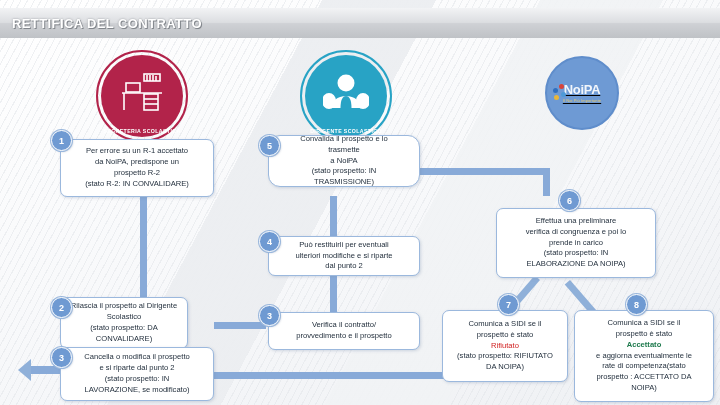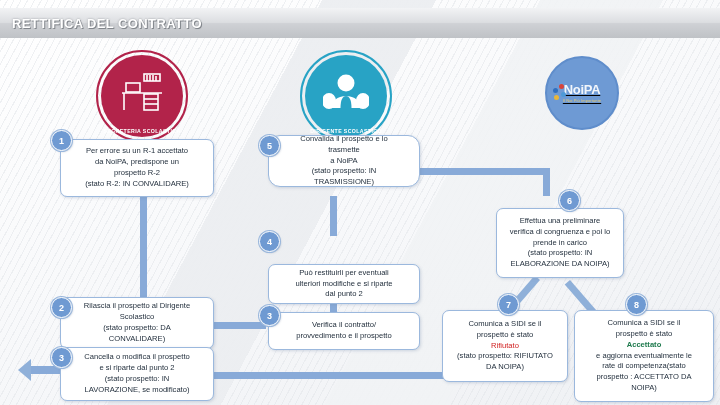--- a/index.html
+++ b/index.html
@@ -173,21 +173,21 @@
   <div class="box" style="left:60px;top:139px;width:154px;height:58px;">
     <span class="txt">
       <span>Per errore su un R-1 accettato</span><br>
       <span>da NoiPA, predispone un</span><br>
       <span>prospetto R-2</span><br>
       <span>(stato R-2: IN CONVALIDARE)</span>
     </span>
   </div>
 
   <div class="num" style="left:51px;top:297px;">2</div>
-  <div class="box" style="left:60px;top:297px;width:154px;height:52px;">
+  <div class="box" style="left:60px;top:297px;width:128px;height:52px;">
     <span class="txt">
       <span>Rilascia il prospetto al Dirigente</span><br>
       <span>Scolastico</span><br>
       <span>(stato prospetto: DA</span><br>
       <span>CONVALIDARE)</span>
     </span>
   </div>
 
   <div class="num" style="left:51px;top:347px;">3</div>
   <div class="box" style="left:60px;top:347px;width:154px;height:54px;">
@@ -201,41 +201,41 @@
 
   <div class="num" style="left:259px;top:305px;">3</div>
   <div class="box" style="left:268px;top:312px;width:152px;height:38px;">
     <span class="txt">
       <span>Verifica il contratto/</span><br>
       <span>provvedimento e il prospetto</span>
     </span>
   </div>
 
   <div class="num" style="left:259px;top:231px;">4</div>
-  <div class="box" style="left:268px;top:236px;width:152px;height:40px;margin-top:28px;">
+  <div class="box" style="left:268px;top:236px;width:152px;height:40px;">
     <span class="txt">
       <span>Può restituirli per eventuali</span><br>
       <span>ulteriori modifiche e si riparte</span><br>
       <span>dal punto 2</span>
     </span>
   </div>
 
   <div class="num" style="left:259px;top:135px;">5</div>
   <div class="box" style="left:268px;top:135px;width:152px;height:52px;border-radius:12px;">
     <span class="txt">
       <span>Convalida il prospetto e lo</span><br>
       <span>trasmette</span><br>
       <span>a NoiPA</span><br>
       <span>(stato prospetto: IN</span><br>
       <span>TRASMISSIONE)</span>
     </span>
   </div>
 
   <div class="num" style="left:559px;top:190px;">6</div>
-  <div class="box" style="left:496px;top:208px;width:128px;height:70px;">
+  <div class="box" style="left:496px;top:208px;width:160px;height:70px;">
     <span class="txt">
       <span>Effettua una preliminare</span><br>
       <span>verifica di congruenza e poi lo</span><br>
       <span>prende in carico</span><br>
       <span>(stato prospetto: IN</span><br>
       <span>ELABORAZIONE DA NOIPA)</span>
     </span>
   </div>
 
   <div class="num" style="left:498px;top:294px;">7</div>

